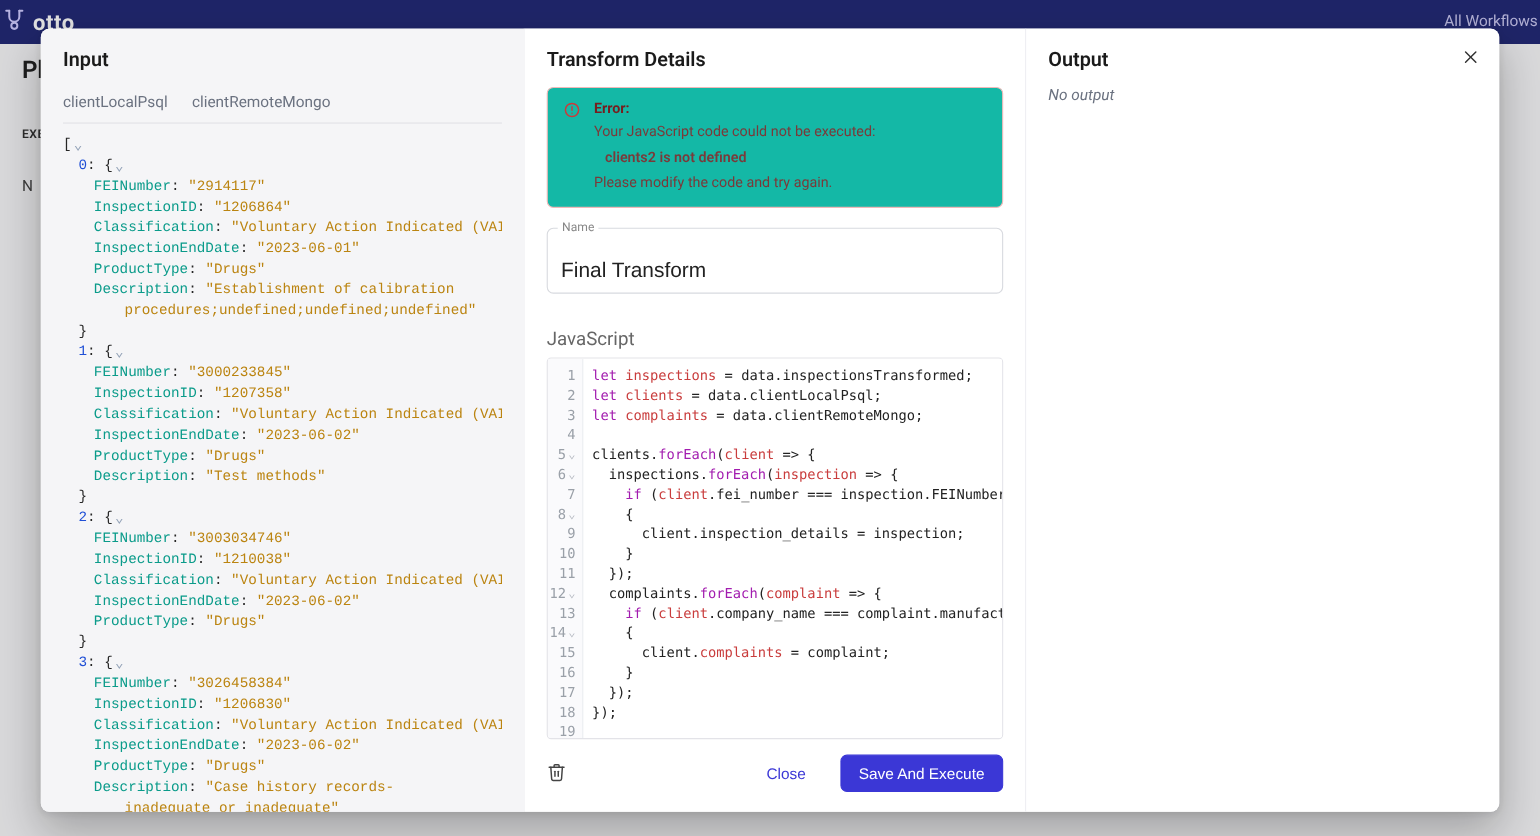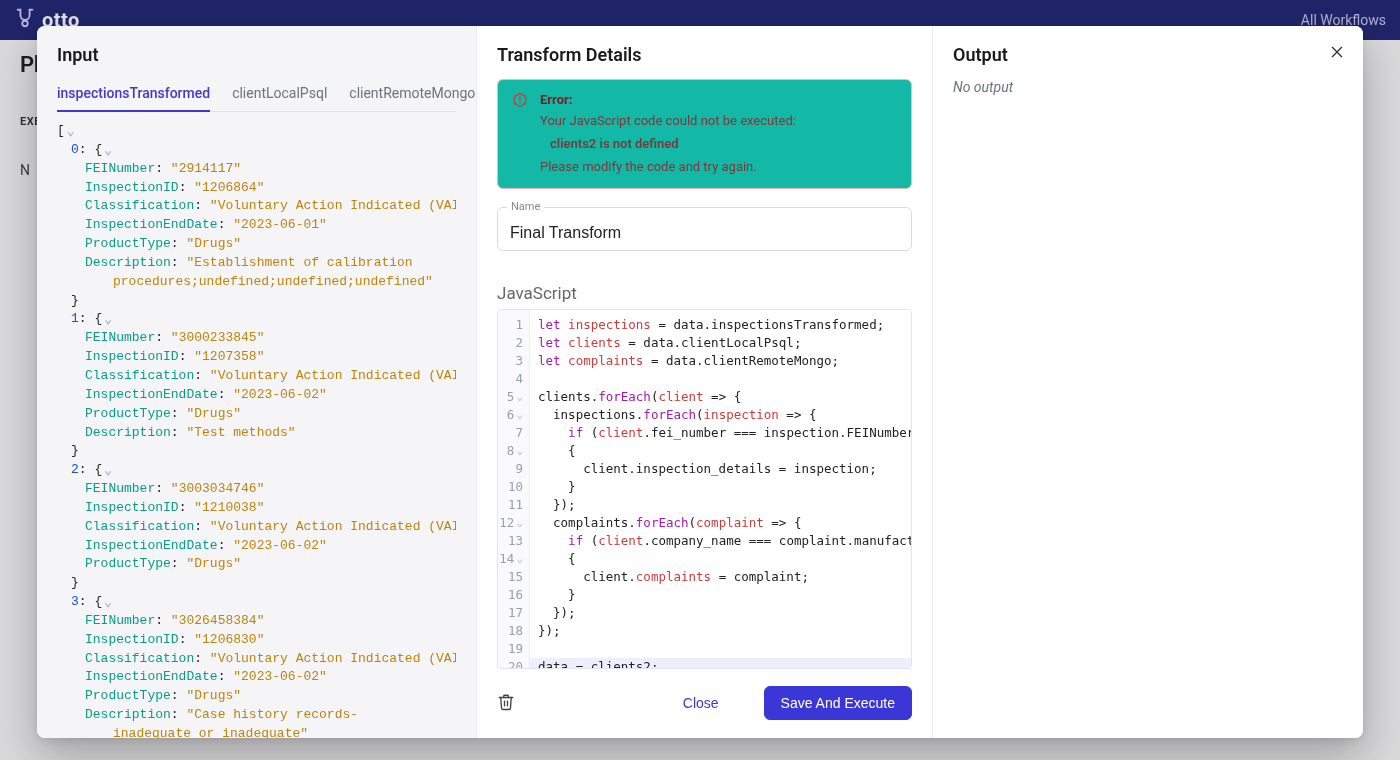--- a/index.html
+++ b/index.html
@@ -1,17 +1,17 @@
 <!DOCTYPE html>
 <html><head>
 <meta charset="utf-8">
 <style>
   * { box-sizing: border-box; }
   html, body { margin:0; padding:0; font-family: -apple-system, BlinkMacSystemFont, "Segoe UI", Roboto, Helvetica, Arial, sans-serif; background:#f6f6f8; }
-  .app-header { background:#232a76; height:40px; display:flex; align-items:center; justify-content:space-between; padding:0 14px; color:#fff; }
+  .app-header { background:#232a76; height:40px; display:flex; align-items:center; justify-content:space-between; padding:0 2px; color:#fff; }
   .brand { display:flex; align-items:center; gap:6px; }
   .brand svg { width:22px; height:22px; }
   .brand-text { font-weight:700; letter-spacing:.5px; font-size:20px; }
   .nav-link { color:#c9c7f0; font-size:14px; text-decoration:none; }
   .page-under { position:absolute; top:40px; left:0; right:0; display:flex; flex-direction:column; padding:12px 20px; color:#333; }
   .page-title-row { font-size:22px; font-weight:600; color:#222; }
   .exec-label { font-size:11px; font-weight:600; letter-spacing:.5px; color:#333; margin-top:38px; }
   .under-n { margin-top:34px; font-size:14px; color:#444; }
 
   .modal-backdrop { position:fixed; inset:0; background:rgba(0,0,0,0.12); display:flex; align-items:flex-start; justify-content:center; padding-top:26px; padding-bottom:20px; }
@@ -61,37 +61,37 @@
     margin-bottom:18px;
   }
   .alert-error .icon { color:#cc3a3a; flex:0 0 18px; }
   .alert-error .icon svg { width:16px; height:16px; }
   .alert-error .title { font-weight:700; color:#761e1e; margin-bottom:6px; }
   .alert-error .detail { color:#7a3a3a; }
   .alert-error .detail .indent { margin:8px 0 8px 10px; font-weight:600; }
 
   .field-wrap { position:relative; margin-bottom:32px; }
   .field-label { position:absolute; top:-7px; left:10px; background:#fff; padding:0 4px; font-size:11px; color:#888; }
-  .field-input { width:100%; border:1px solid #d8dadf; border-radius:6px; padding:16px 12px 8px; font-size:16px; color:#222; }
+  .field-input { width:100%; border:1px solid #d8dadf; border-radius:6px; padding:28px 12px 8px; font-size:19px; color:#222; }
 
   .section-label { font-size:17px; color:#666; margin-bottom:6px; }
 
   .code-editor { border:1px solid #e3e3e8; border-radius:4px; display:flex; font-family:"SFMono-Regular", Consolas, Menlo, monospace; font-size:12.5px; line-height:1.48; height:360px; overflow:auto; background:#fff; }
   .gutter { background:#fafafc; border-right:1px solid #eceef1; padding:6px 6px 6px 10px; text-align:right; color:#9aa0a8; user-select:none; min-width:32px; }
   .gutter .ln { height:18px; display:flex; align-items:center; justify-content:flex-end; gap:2px; }
   .gutter .ln .fold { color:#b6bac2; font-size:11px; }
   .code-body { padding:6px 8px; white-space:pre; color:#222; flex:1; }
   .code-body .ln { height:18px; }
   .code-body .ln.hl { background:#eaf0ff; margin:0 -8px; padding:0 8px; }
   .tok-kw { color:#a21caf; }
   .tok-decl { color:#c93d3d; }
   .tok-arg { color:#c93d3d;text-align:right; }
 
   .modal-footer { margin-top:auto; display:flex; align-items:center; justify-content:space-between; padding-top:14px; }
-  .footer-right { display:flex; gap:28px; align-items:center; }
+  .footer-right { display:flex; gap:14px; align-items:center; }
   .btn { border-radius:6px; padding:8px 16px; font-size:14px; cursor:pointer; border:1px solid transparent; }
   .btn-text { background:transparent; color:#3b37d6; }
   .btn-primary { background:#3b37d6; color:#fff; border-color:#3b37d6; }
   .trash { width:20px; height:20px; color:#444; cursor:pointer; }
   .trash svg { width:18px; height:18px; }
 
   .output-empty { color:#6b7280; font-size:14px;font-style:italic; }
 </style>
 </head>
 <body>
@@ -116,21 +116,20 @@
   <div class="exec-label">EXEC</div>
   <div class="under-n">N</div>
 </div>
 
 <div class="modal-backdrop">
   <div class="modal">
 
     <div class="panel panel-input">
       <h2>Input</h2>
       <div class="tabs" id="tabs-container">
-          <div class="tab active">inspectionsTransformed</div>
           <div class="tab">clientLocalPsql</div>
           <div class="tab">clientRemoteMongo</div>
         </div>
       <div class="json-viewer" id="json-viewer">
           <div class="row"><span class="p">[</span><span class="caret">⌄</span></div>
           <div class="row indent1"><span class="idx">0</span><span class="p">: {</span><span class="caret">⌄</span></div>
           <div class="row indent2"><span class="k">FEINumber</span><span class="p">: </span><span class="s">"2914117"</span></div>
           <div class="row indent2"><span class="k">InspectionID</span><span class="p">: </span><span class="s">"1206864"</span></div>
           <div class="row indent2"><span class="k">Classification</span><span class="p">: </span><span class="s">"Voluntary Action Indicated (VAI)"</span></div>
           <div class="row indent2"><span class="k">InspectionEndDate</span><span class="p">: </span><span class="s">"2023-06-01"</span></div>

